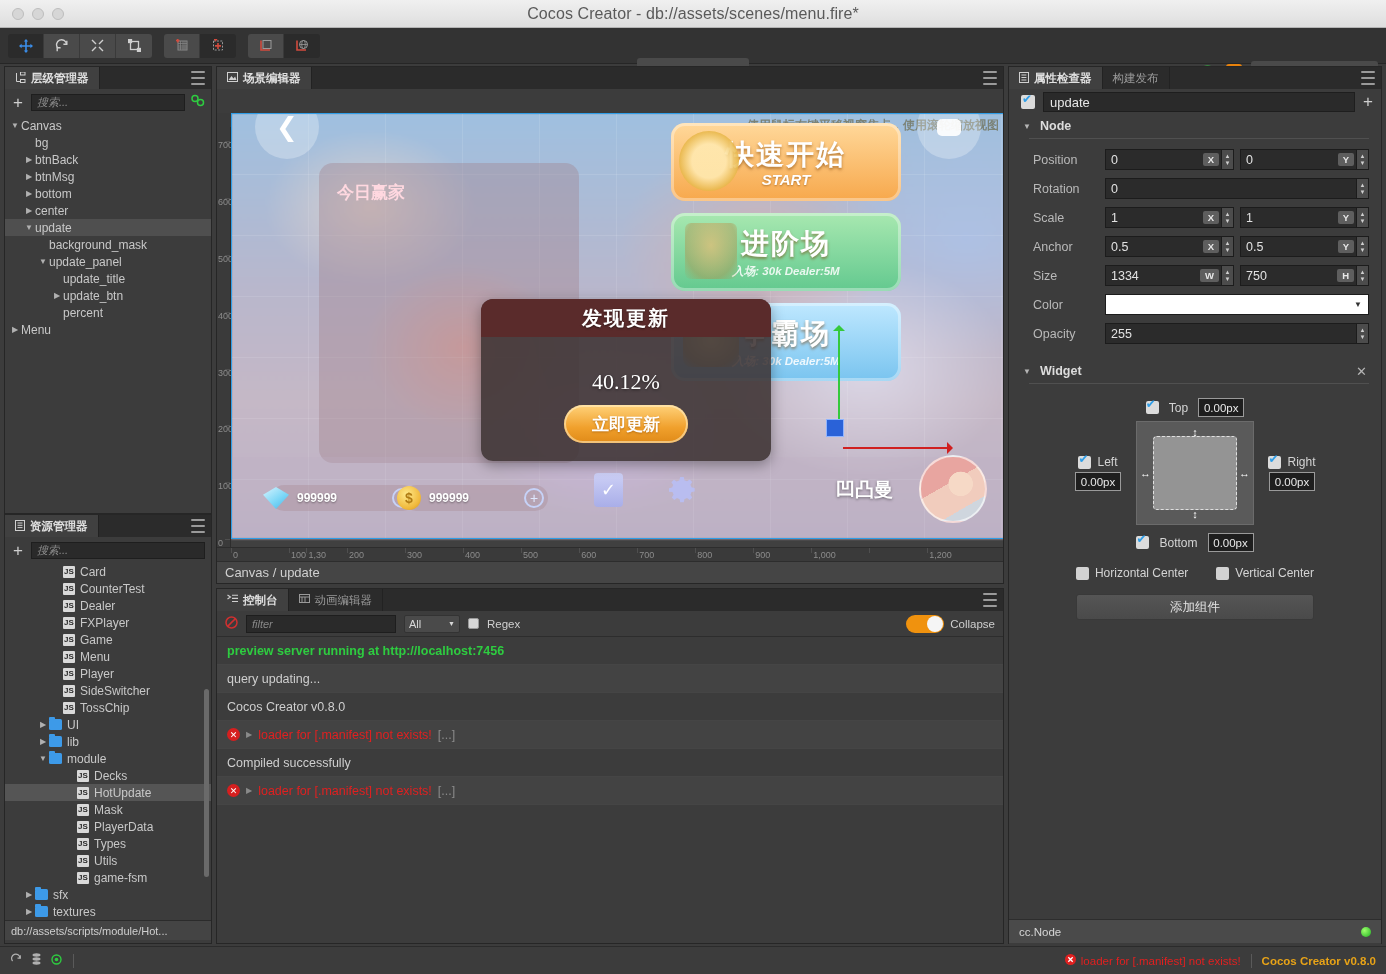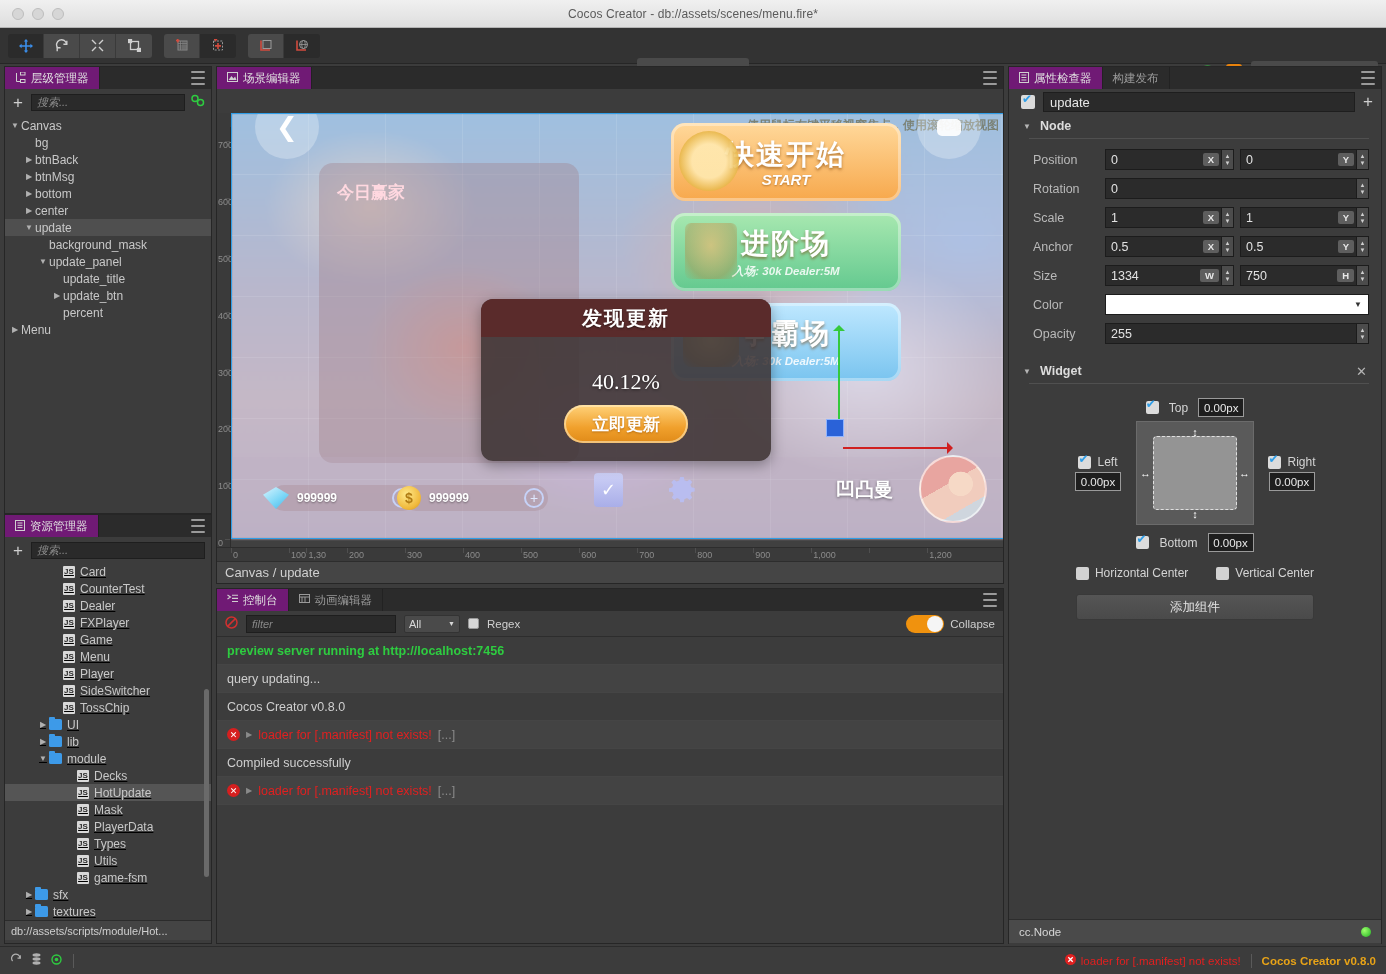--- a/index.html
+++ b/index.html
@@ -16,21 +16,21 @@
   .titlebar {
     position: absolute; left:0; top:0; width:1386px; height:28px;
     background: linear-gradient(#f0f0f0,#dedede);
     border-bottom: 1px solid #b4b4b4;
     display:flex; align-items:center;
   }
   .traffic { display:flex; gap:8px; margin-left:12px; }
   .tl-dot { width:12px; height:12px; border-radius:50%; background:#d6d6d6; border:1px solid #bdbdbd; }
   .title-text {
     position:absolute; left:0; right:0; text-align:center;
-    font-size:12px; color:#5a5a5a; letter-spacing:.1px;
+    font-size:16px; color:#5a5a5a; letter-spacing:.1px;
   }
 
   
   .toolbar {
     position:absolute; left:0; top:28px; width:1386px; height:36px;
     background:#333333; border-bottom:1px solid #262626;
     display:flex; align-items:center;
   }
   .tgroup { display:flex; align-items:center; height:24px; margin-left:8px; }
   .tbtn {
@@ -77,21 +77,21 @@
   .panel { position:absolute; background:#3c3c3c; border:1px solid #262626; }
   .panel-tabbar {
     height:22px; background:#2b2b2b; display:flex; align-items:stretch;
     position:relative;
   }
   .panel-tab {
     display:flex; align-items:center; gap:5px; padding:0 10px;
     font-size:11.5px; color:#9a9a9a; background:#2b2b2b;
     border-right:1px solid #222;
   }
-  .panel-tab.active { background:#701a75; color:#e0e0e0; }
+  .panel-tab.active { background:#404040; color:#e0e0e0;font-weight:bold; }
   .panel-menu {
     position:absolute; right:6px; top:4px; width:14px; height:14px;
     display:flex; flex-direction:column; justify-content:space-between;
   }
   .panel-menu i { display:block; height:2px; background:#9a9a9a; border-radius:1px; }
 
   
   #hierarchy { left:4px; top:66px; width:208px; height:448px; }
   .search-row {
     height:26px; display:flex; align-items:center; gap:6px;
@@ -108,21 +108,21 @@
   .tree-row {
     height:17px; display:flex; align-items:center; font-size:12px; color:#c8c8c8;
     padding-right:4px;
   }
   .tree-row.selected { background:#4f4f4f; }
   .tw { width:12px; display:flex; align-items:center; justify-content:center;
         color:#b0b0b0; font-size:8px; flex:0 0 12px; }
 
   
   #assets { left:4px; top:514px; width:208px; height:430px; }
-  .assets-list { background:#3c3c3c; position:relative; overflow:hidden;text-decoration:underline; }
+  .assets-list { background:#3c3c3c; position:relative; overflow:hidden; }
   .asset-row {
     height:17px; display:flex; align-items:center; font-size:12px; color:#c8c8c8;
   }
   .asset-row.selected { background:#555555; }
   .js-icon {
     width:12px; height:12px; background:#d9d9d9; color:#2b2b2b;
     font-size:8px; font-weight:bold; display:flex; align-items:center;
     justify-content:center; margin-right:5px; border-radius:1px; flex:0 0 12px;
   }
   .folder-icon {

